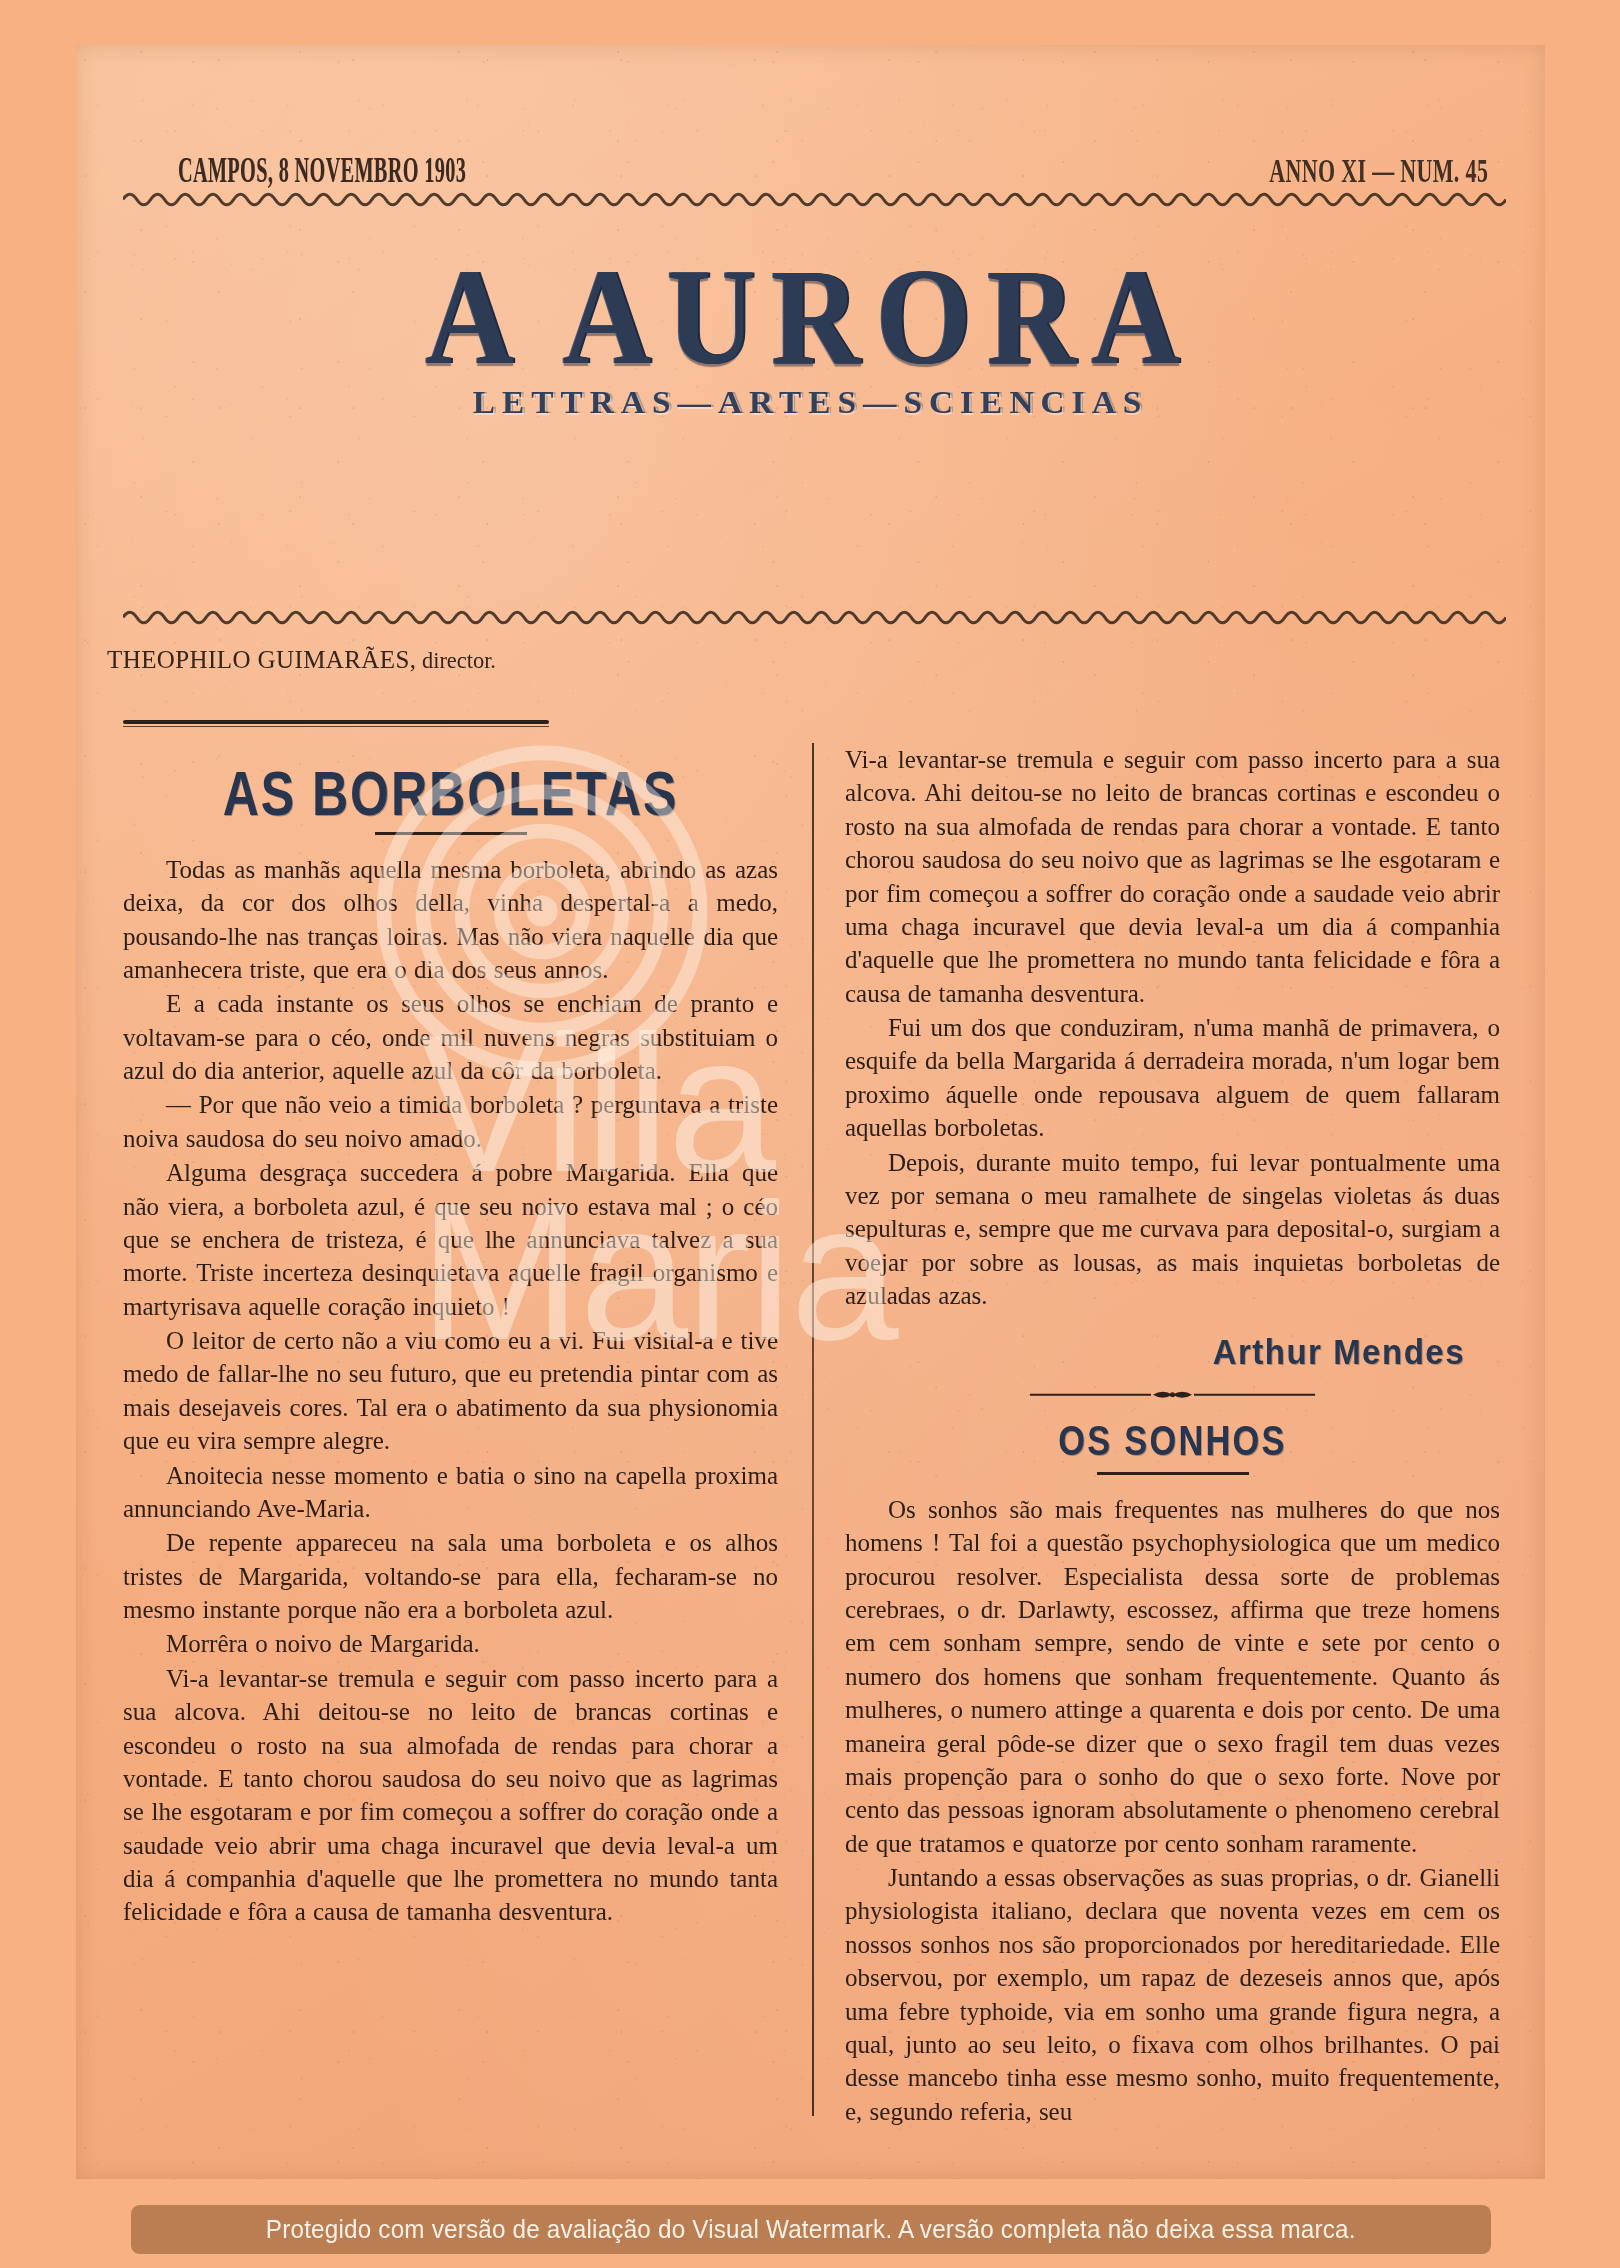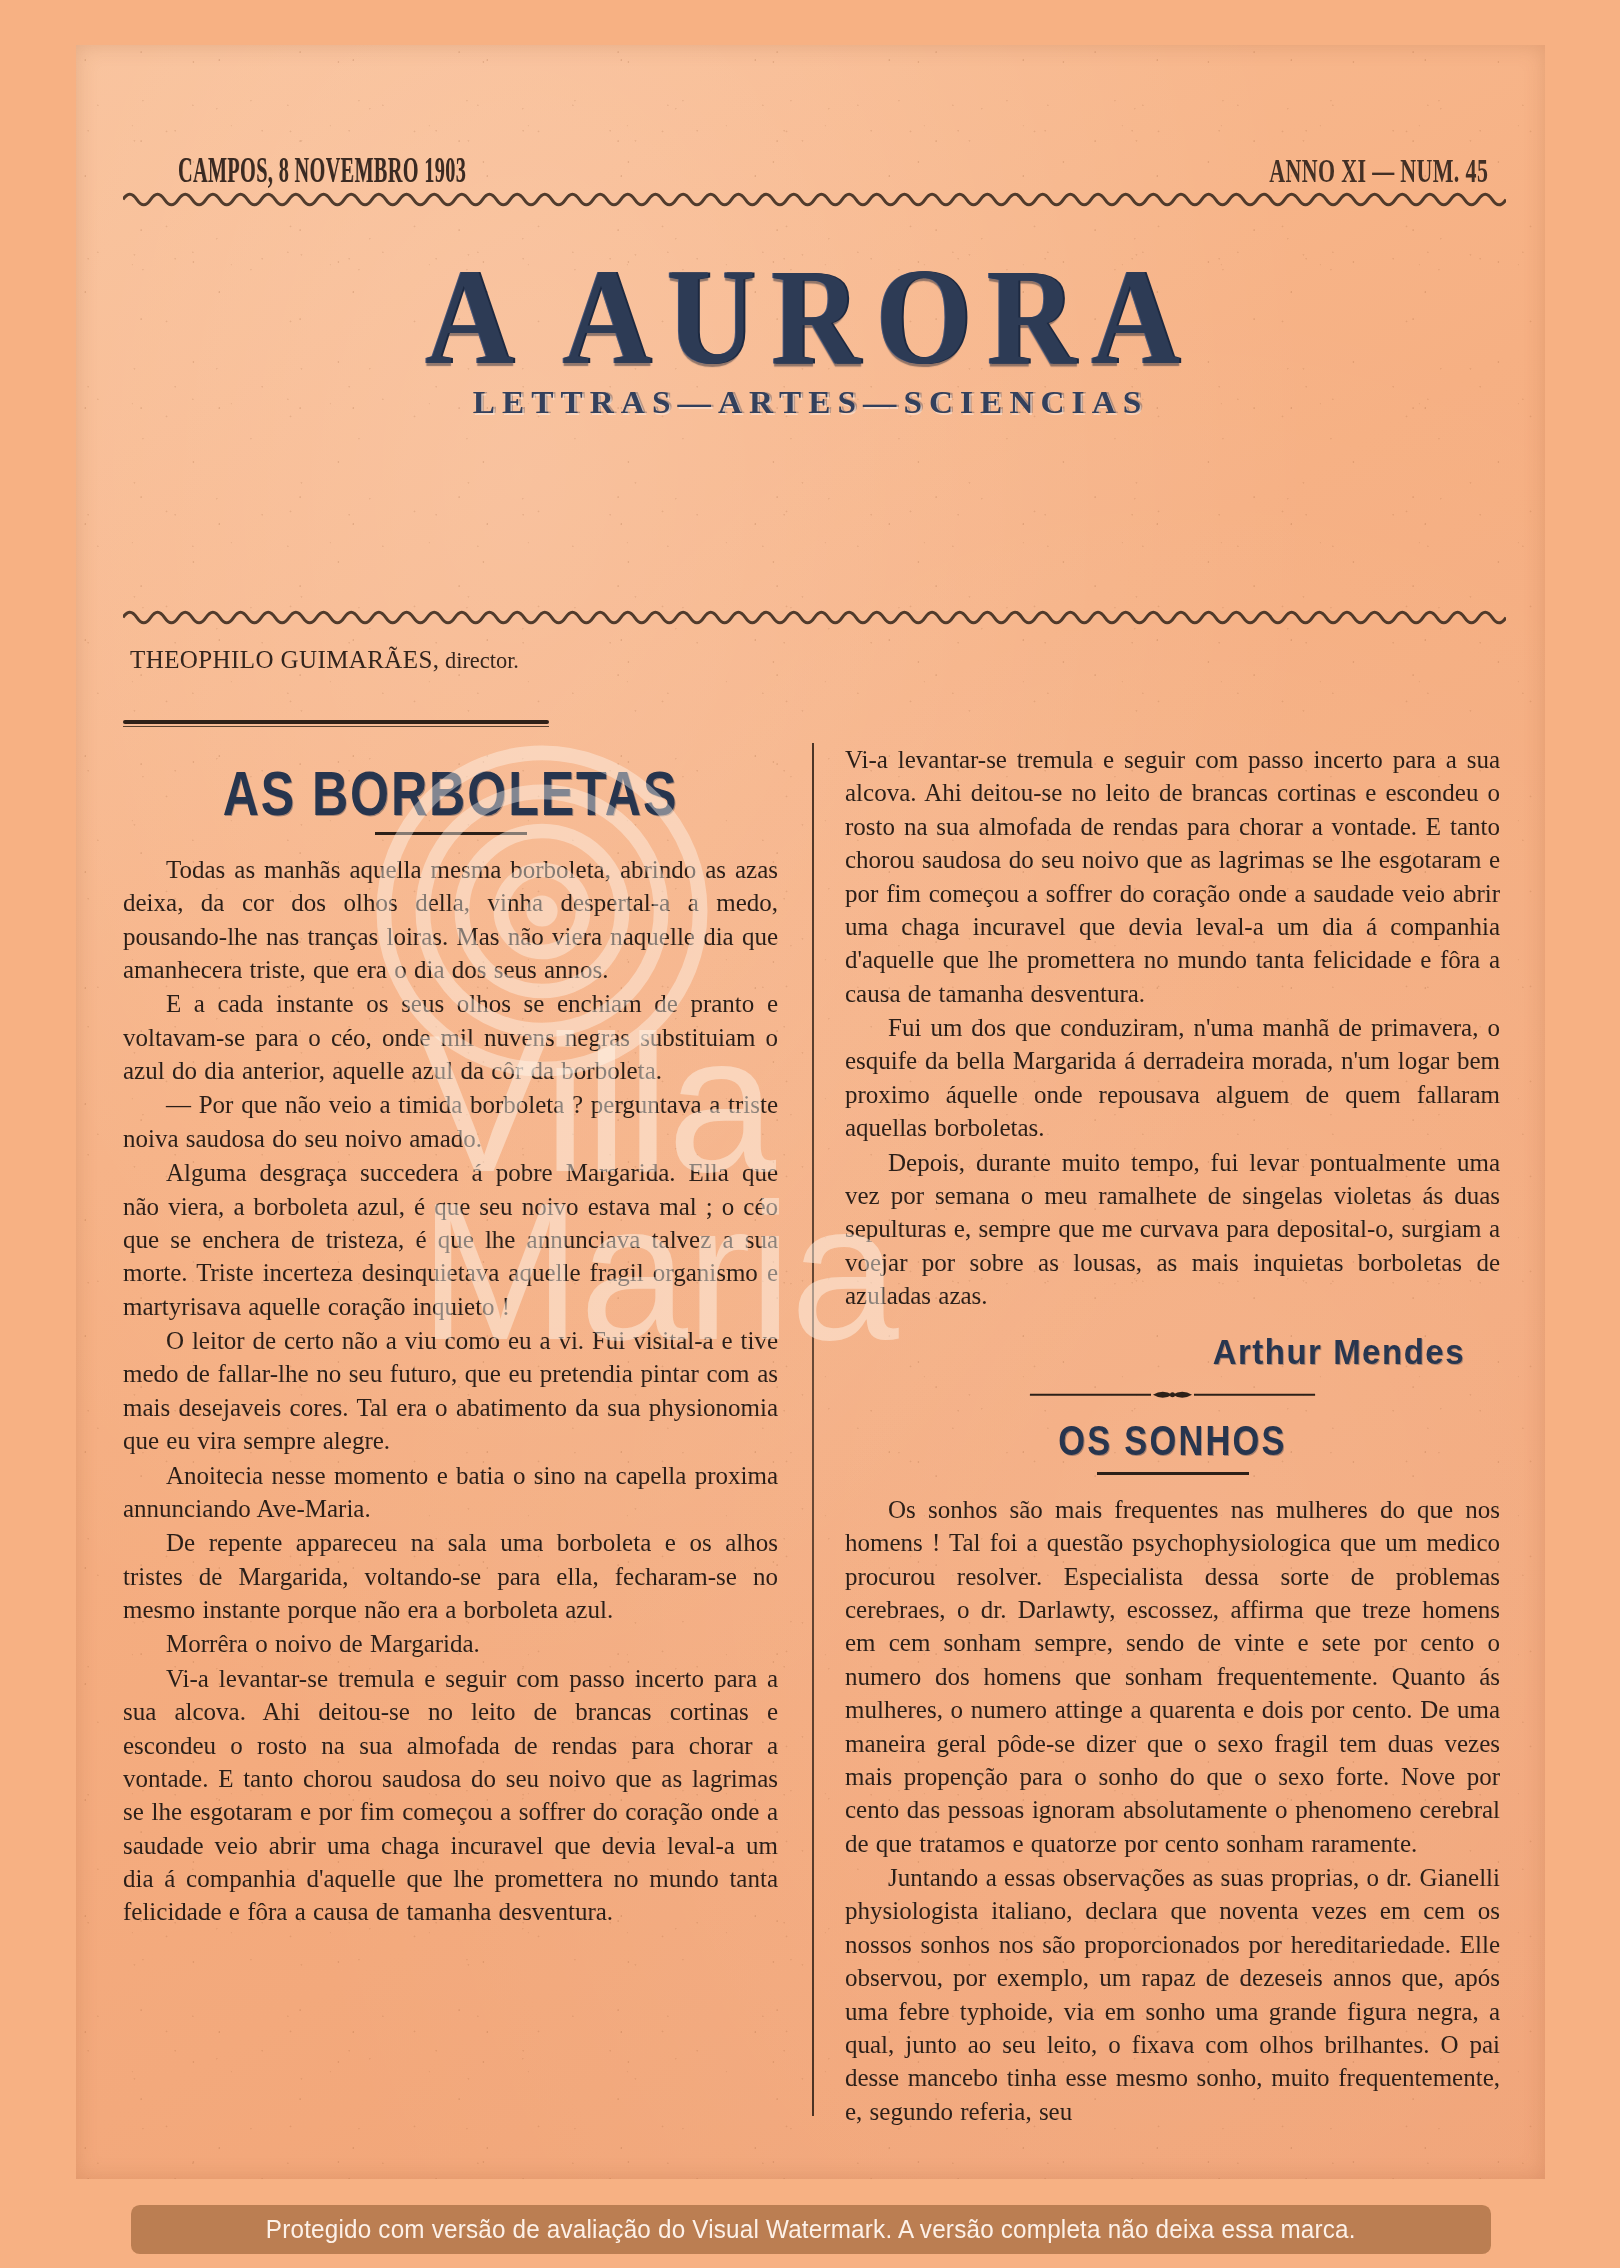--- a/index.html
+++ b/index.html
@@ -135,21 +135,21 @@
     letter-spacing: 6.8px;
     color: #33405c;
     white-space: nowrap;
     transform: scaleX(1.04);
     text-shadow: 1.5px 1.5px 0 rgba(255,255,255,0.40), 2.4px 0 0 rgba(40,52,80,0.30);
   }
 
   
   .staff {
     position: absolute;
-    left: 54px;
+    left: 31px;
     top: 597px;
     width: 468px;
     line-height: 1.42;
   }
   .staff div {
     font-family: "Liberation Serif", serif;
     font-size: 25px;
     color: #33251d;
     white-space: nowrap;
   }

